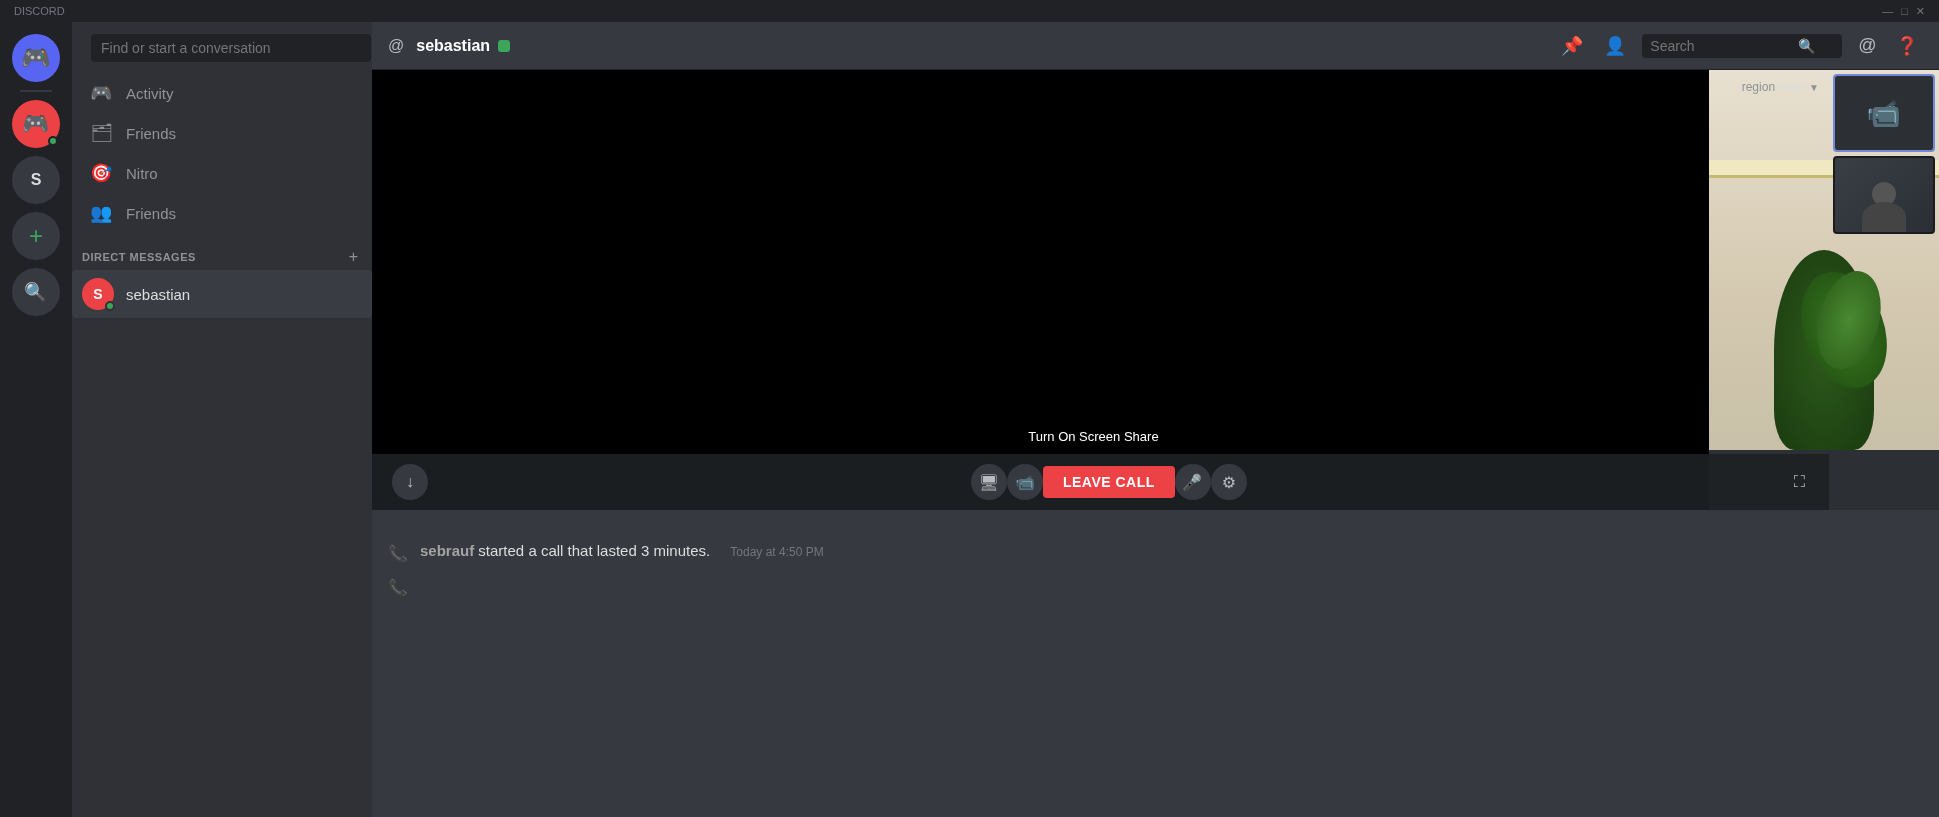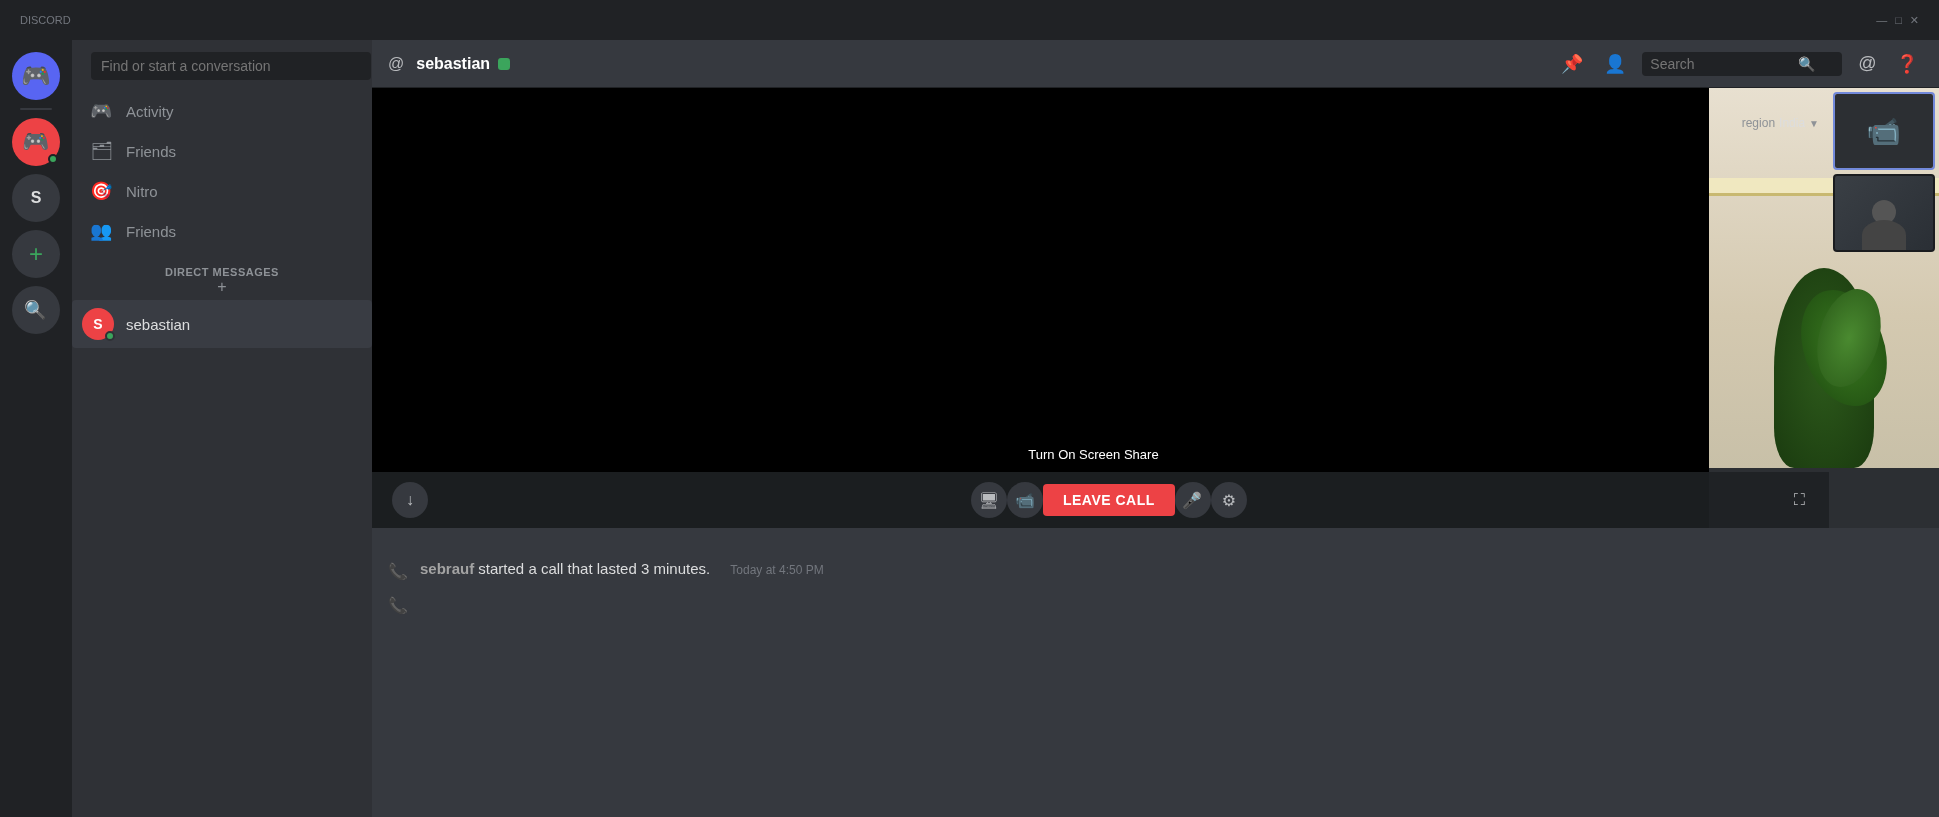--- a/index.html
+++ b/index.html
@@ -9,26 +9,26 @@
       background: #2f3136;
       font-family: 'Segoe UI', Arial, sans-serif;
       color: #dcddde;
       display: flex;
       flex-direction: column;
       overflow: hidden;
     }
 
     
     .title-bar {
-      height: 40px;
+      height: 22px;
       background: #202225;
       display: flex;
       align-items: center;
       justify-content: space-between;
-      padding: 0 20px;
+      padding: 0 14px;
       flex-shrink: 0;
     }
     .title-bar-title {
       font-size: 11px;
       color: #72767d;
     }
     .title-bar-controls {
       display: flex;
       gap: 8px;
     }
@@ -159,21 +159,20 @@
     .dm-section-header {
       display: flex;
       align-items: center;
       justify-content: space-between;
       padding: 16px 10px 4px 10px;
       font-size: 11px;
       font-weight: 700;
       color: #8e9297;
       text-transform: uppercase;
       letter-spacing: 0.5px;
-      flex-direction: column;
     }
     .dm-add-btn {
       background: none;
       border: none;
       color: #8e9297;
       cursor: pointer;
       font-size: 16px;
       padding: 0 4px;
     }
     .dm-user-item {
@@ -634,21 +633,21 @@
         <div class="video-thumb secondary">
           <div class="video-thumb-person">
             <div style="position:relative;width:50px;height:50px;">
               <div style="width:24px;height:24px;background:#555;border-radius:50%;position:absolute;top:0;left:13px;"></div>
               <div style="width:44px;height:30px;background:#444;border-radius:50% 50% 0 0;position:absolute;bottom:0;left:3px;"></div>
             </div>
           </div>
         </div>
       </div>
 
-      <div style="position:absolute;top:28px;right:120px;display:flex;align-items:center;gap:4px;">
+      <div style="position:absolute;top:10px;right:120px;display:flex;align-items:center;gap:4px;">
         <span style="font-size:12px;color:#8e9297;">region</span>
         <span style="font-size:12px;color:#dcddde;font-weight:500;">India</span>
         <span style="font-size:10px;color:#8e9297;">▼</span>
       </div>
 
       <div class="call-controls">
         <div class="call-ctrl-left">
           <button class="ctrl-btn">↓</button>
         </div>
         <div class="call-ctrl-center">

